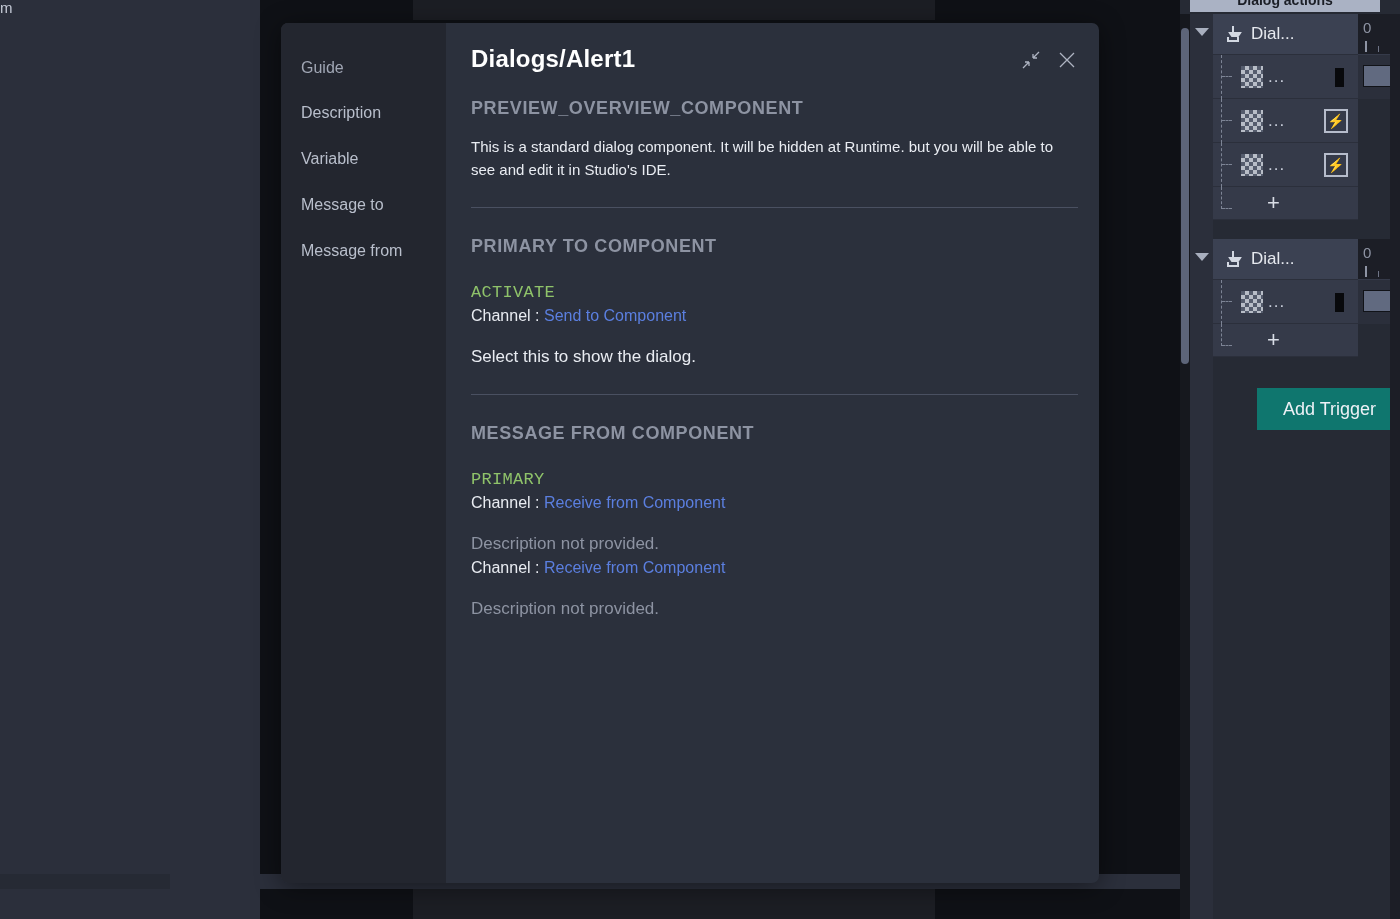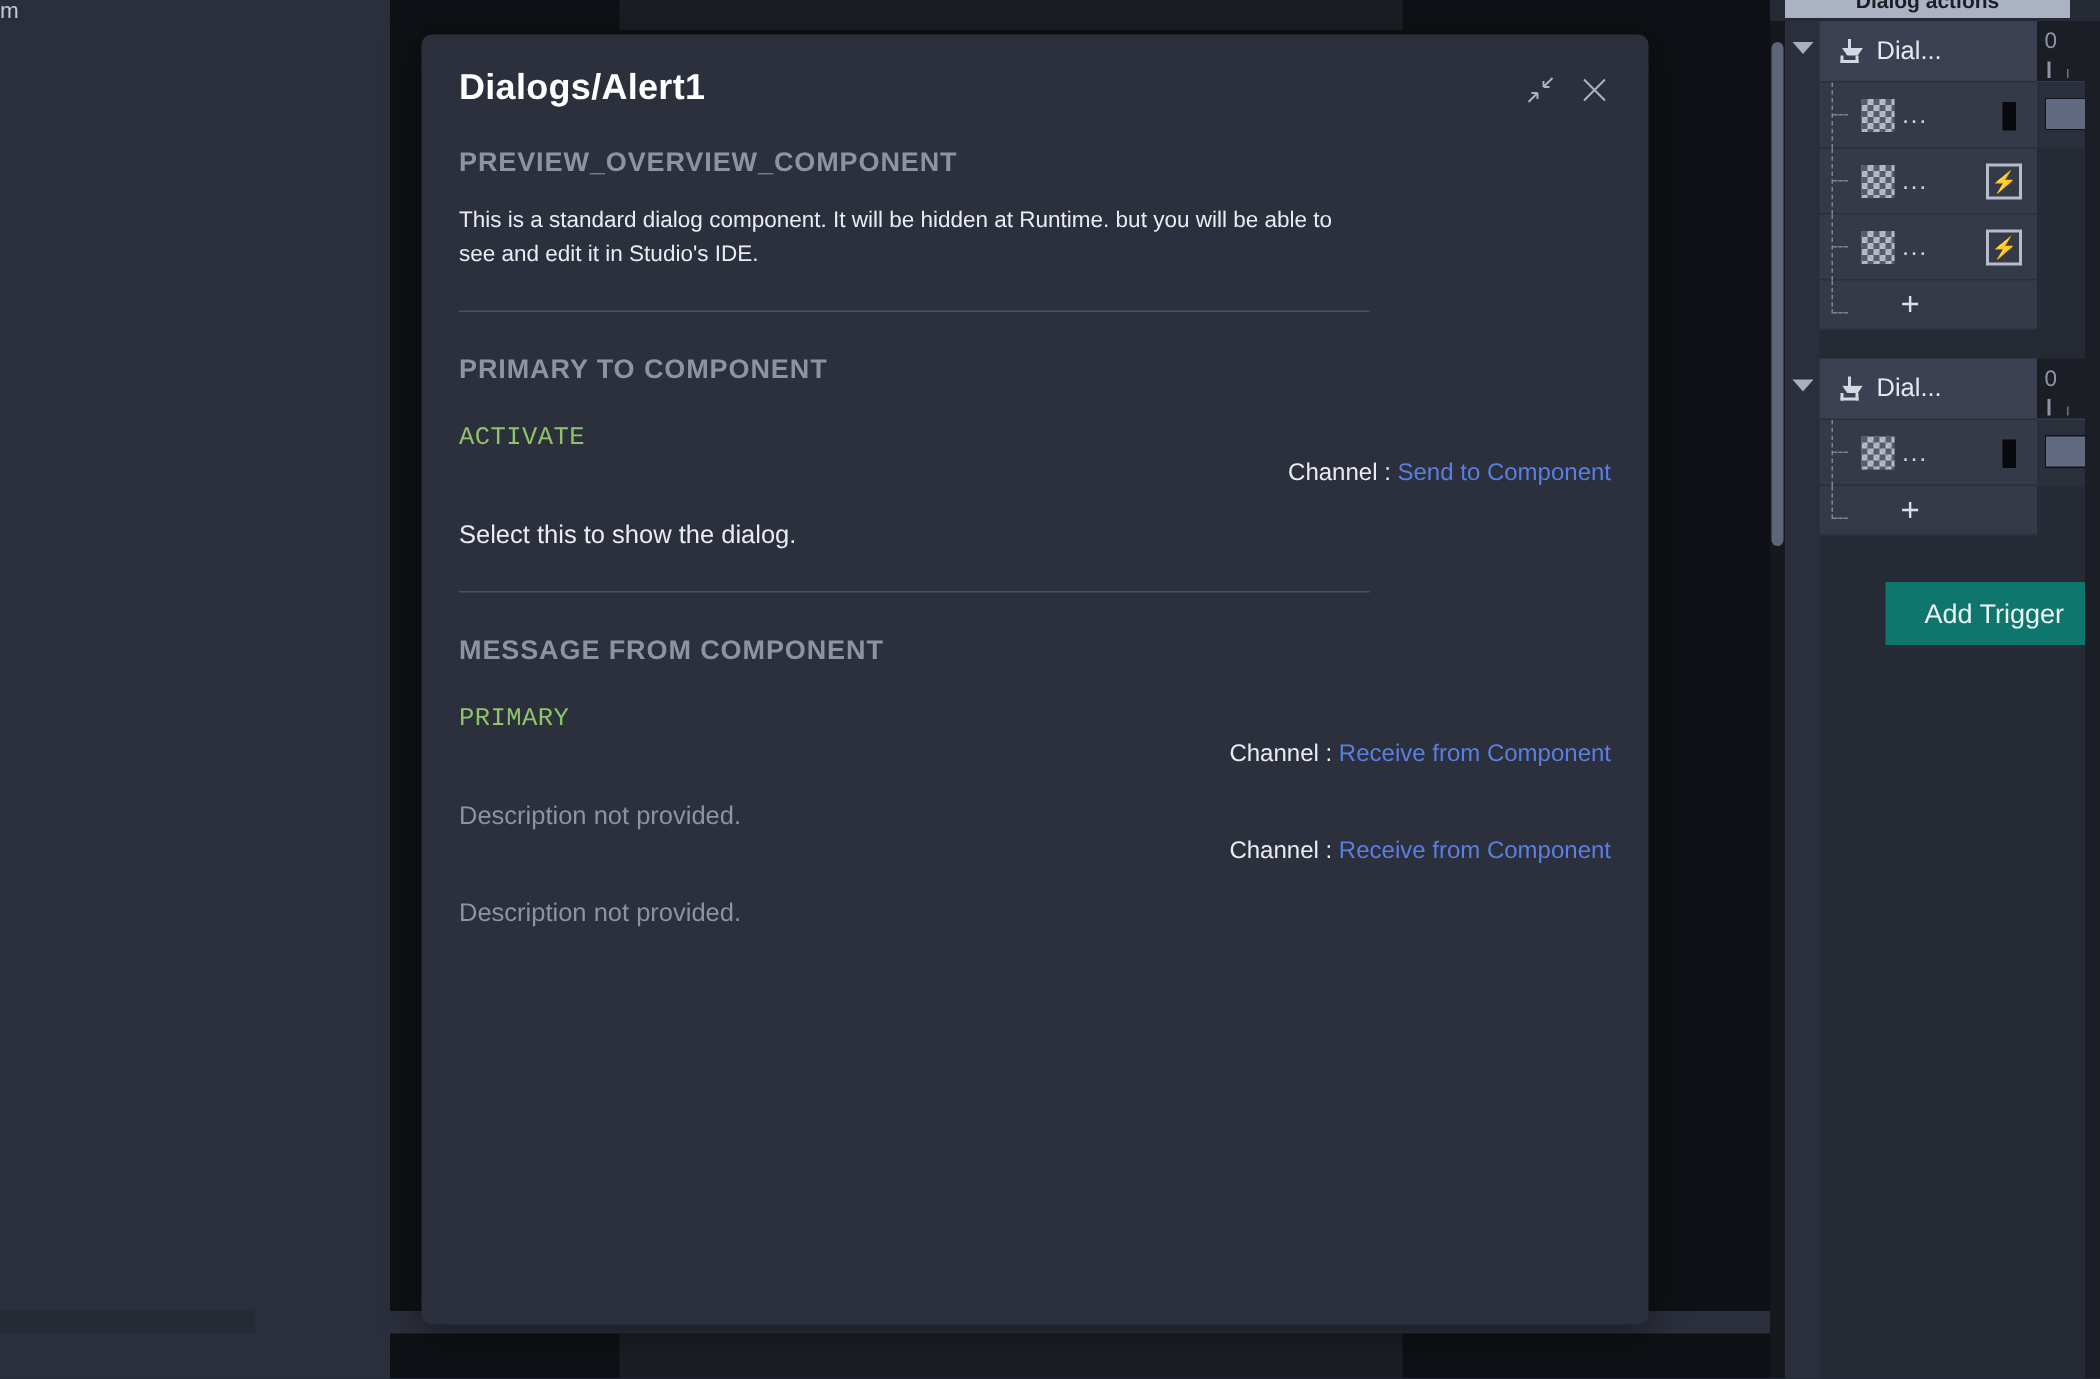--- a/index.html
+++ b/index.html
@@ -221,21 +221,21 @@
     max-width: 610px;
   }
   .hr {
     height: 1px; background: #4a5061; margin: 26px 0 0 0; width: 607px;
   }
   .msg-name {
     font-family: "Liberation Mono", "DejaVu Sans Mono", monospace;
     color: #8fc36a; font-size: 17px; margin-top: 26px; letter-spacing: .3px;
   }
   .channel-row {
-    color: #e9ecf2; font-size: 16px; margin-top: 5px; text-align: right;
+    color: #e9ecf2; font-size: 16px; margin-top: 5px;
   }
   .channel-link { color: #5b7fe0; cursor: pointer; }
   .desc-text { color: #e9ecf2; font-size: 17px; margin-top: 22px; }
   .desc-muted { color: #8d93a2; font-size: 17px; margin-top: 22px; }
 </style>
 </head>
 <body>
 
 <div id="root">
 
@@ -360,20 +360,27 @@
       </div>
 
       <div class="add-trigger">Add Trigger</div>
     </div>
 
     <div class="panel-right-edge"></div>
   </div>
 
   <div class="modal">
 
+    <div class="modal-side">
+      <div class="side-title">Guide</div>
+      <div class="side-item">Description</div>
+      <div class="side-item">Variable</div>
+      <div class="side-item">Message to</div>
+      <div class="side-item">Message from</div>
+    </div>
 
     <div class="modal-main">
 
       <div class="modal-title-row">
         <div class="modal-title">Dialogs/Alert1</div>
         <div class="win-btns">
           <div class="icon-btn">
             <svg width="22" height="22" viewBox="0 0 22 22" fill="none" stroke="#aeb4c2" stroke-width="1.3">
               <path d="M3 19 L9 13 M9 13 L9 17 M9 13 L5 13"></path>
               <path d="M19 3 L13 9 M13 9 L13 5 M13 9 L17 9"></path>

